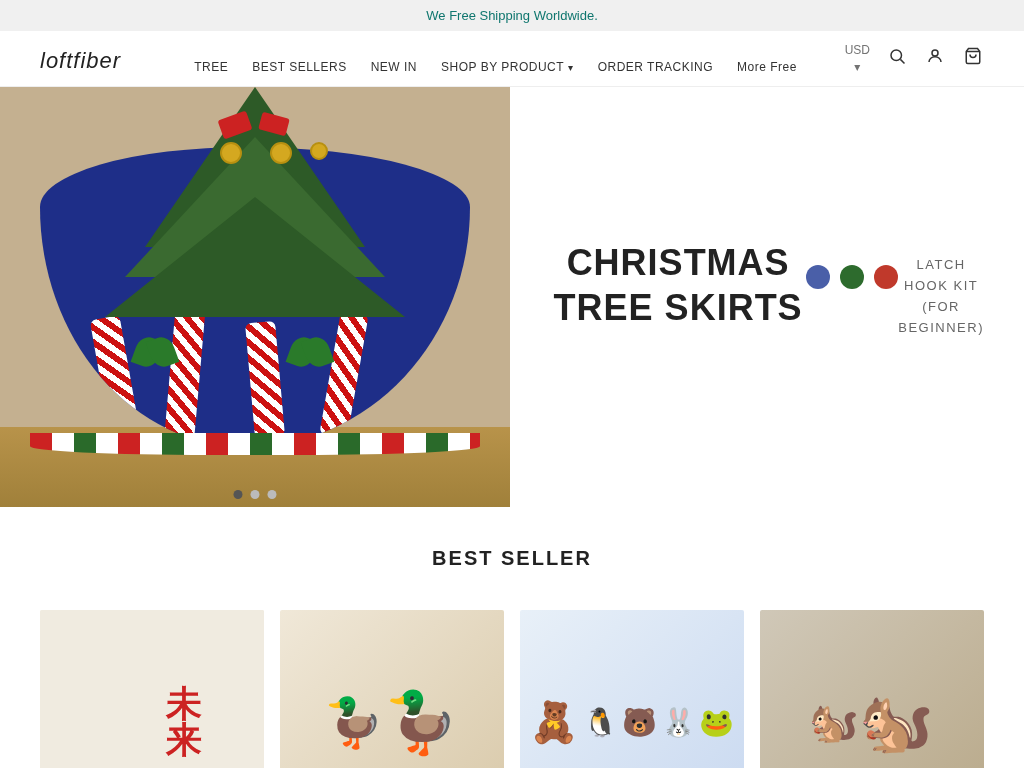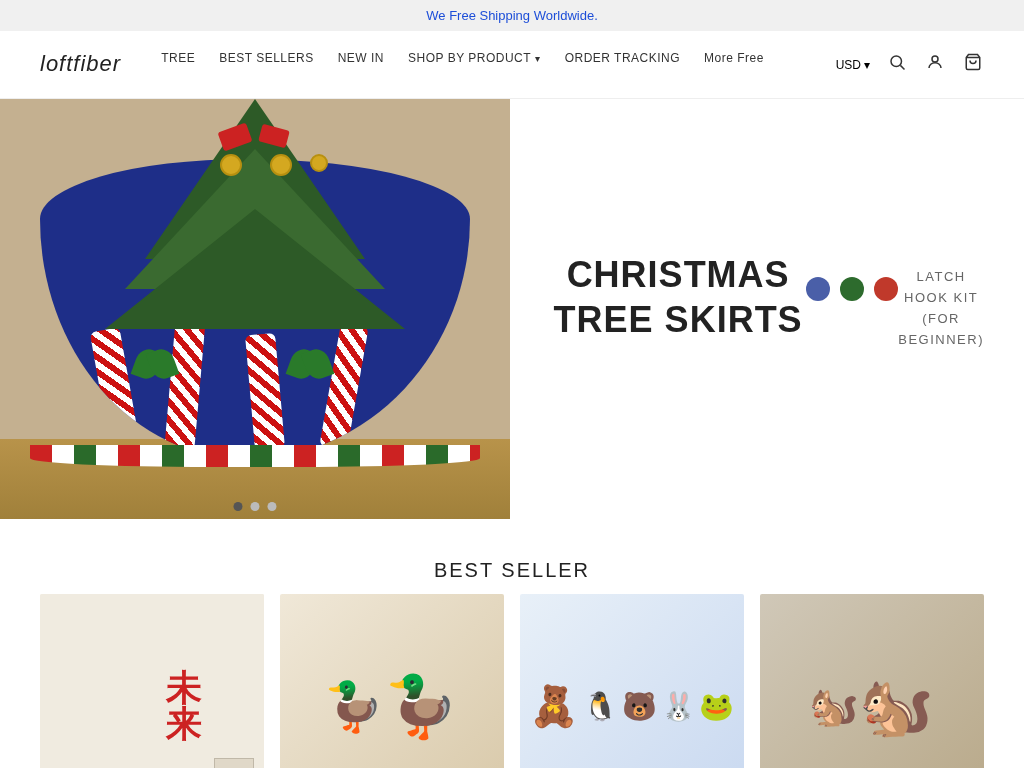--- a/index.html
+++ b/index.html
@@ -4,30 +4,31 @@
   <style>
     * { margin: 0; padding: 0; box-sizing: border-box; }
     body { font-family: -apple-system, BlinkMacSystemFont, 'Segoe UI', sans-serif; background: #fff; width: 1024px; overflow-x: hidden; }
 
     
     .top-banner {
       background: #f0f0f0;
       text-align: center;
       padding: 8px;
       font-size: 13px;
-      color: #1d4ed8;
+      color: #0f766e;
     }
 
     
     .header {
       display: flex;
-      align-items: flex-start;
-      padding: 20px 40px;
+      align-items: flex-end;
+      padding: 12px 40px;
       border-bottom: 1px solid #eee;
       background: #fff;
+      gap: 33px;
     }
     .logo {
       font-size: 22px;
       font-weight: 400;
       color: #222;
       font-style: italic;
       letter-spacing: 1px;
       margin-right: 40px;
       white-space: nowrap;
     }
@@ -59,25 +60,26 @@
 
     .header-icons {
       display: flex;
       align-items: center;
       gap: 16px;
       margin-left: auto;
     }
     .header-icons .currency {
       font-size: 12px;
       font-weight: 500;
-      color: #000000;
+      color: #737373;
       display: flex;
       align-items: center;
       gap: 3px;
       cursor: pointer;
+      flex-direction: column;
     }
     .icon-btn {
       background: none;
       border: none;
       cursor: pointer;
       color: #333;
       font-size: 18px;
       padding: 2px;
       display: flex;
       align-items: center;
@@ -131,24 +133,24 @@
       position: relative;
     }
 
     
     .best-seller {
       padding: 40px 40px 20px;
       text-align: center;
     }
     .best-seller-title {
       font-size: 20px;
-      font-weight: 400;
+      font-weight: 700;
       letter-spacing: 2px;
       color: #222;
-      margin-bottom: 12px;
+      margin-bottom: 40px;
     }
     .product-grid {
       display: grid;
       grid-template-columns: repeat(4, 1fr);
       gap: 16px;
     }
     .product-card {
       width: 100%;
       aspect-ratio: 1;
       overflow: hidden;

